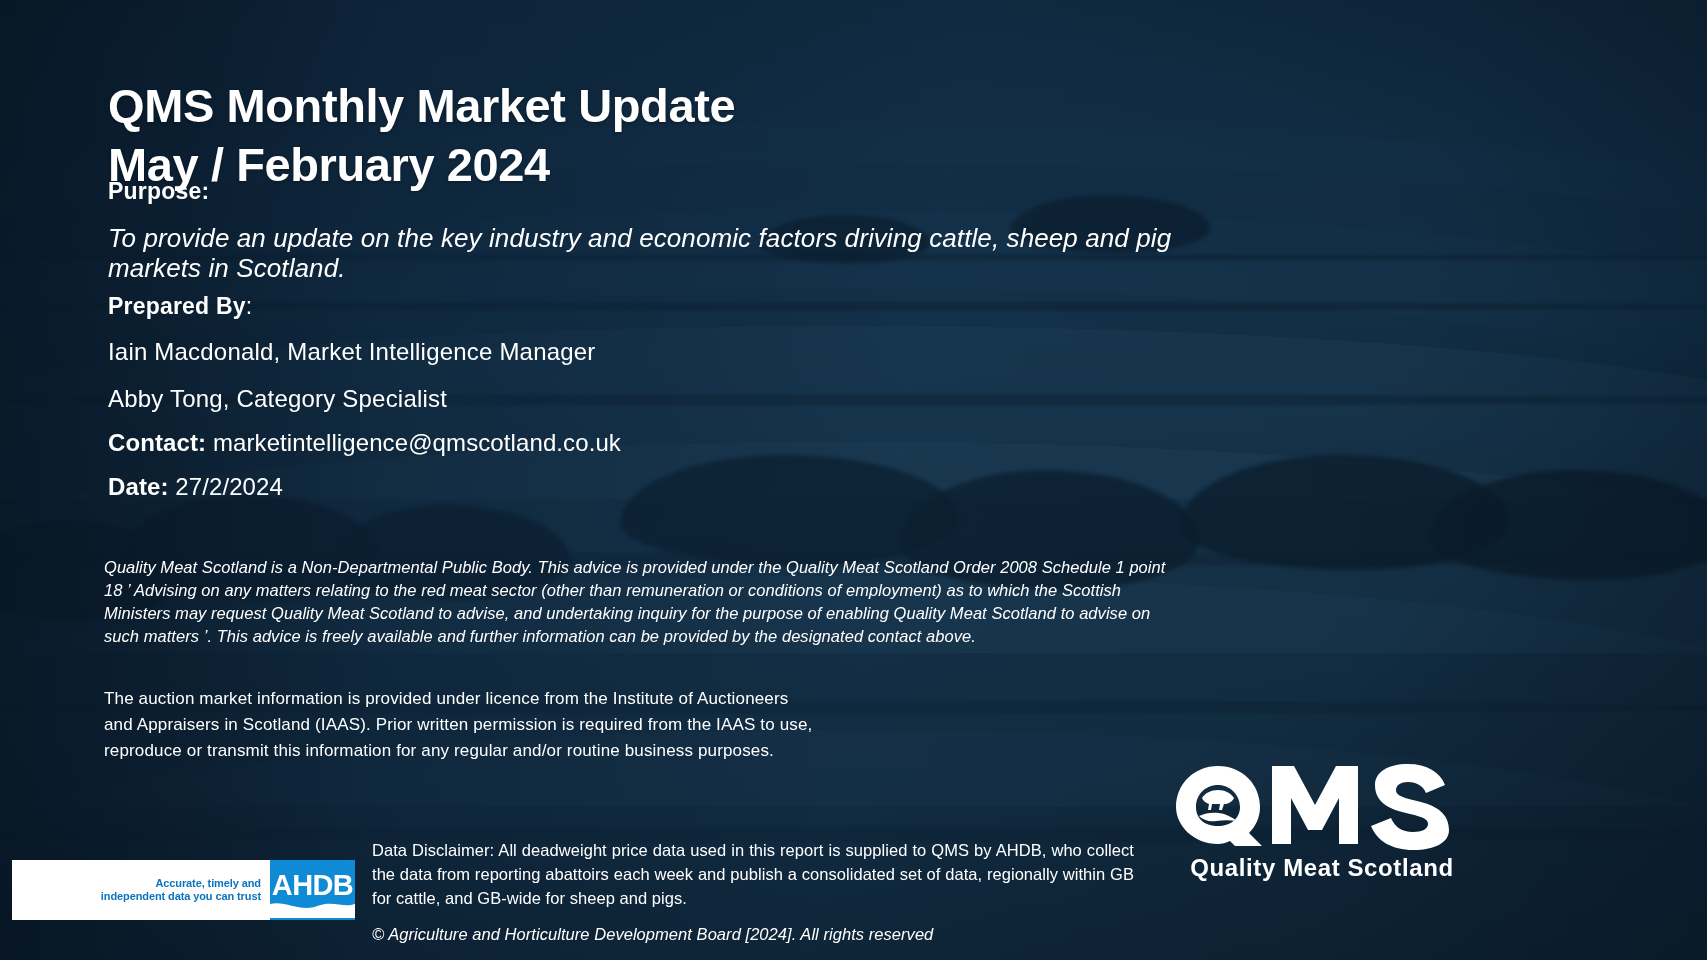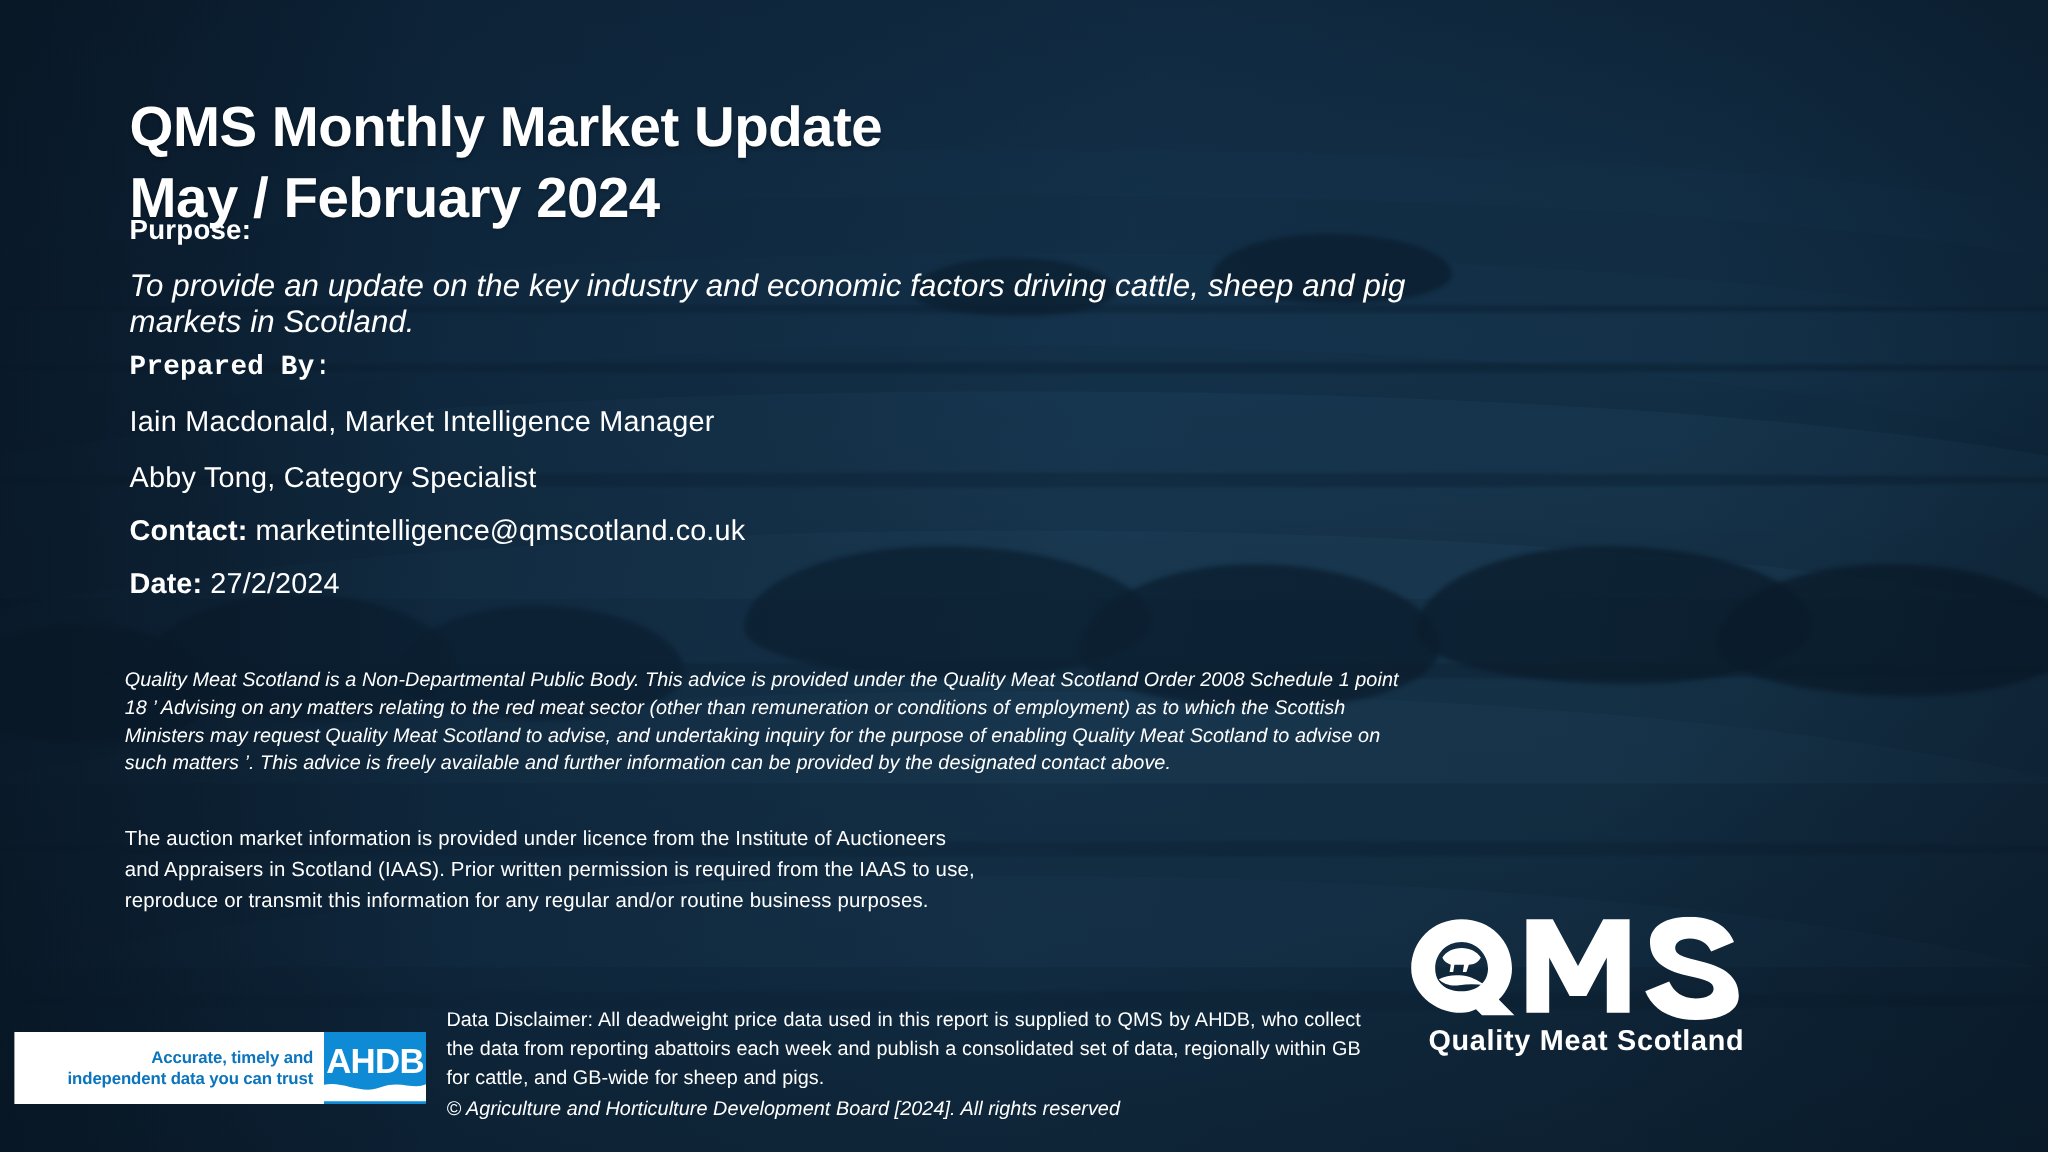--- a/index.html
+++ b/index.html
@@ -140,21 +140,20 @@
     line-height: 1.14;
     letter-spacing: .1px;
   }
 
   .prepared-label {
     position: absolute;
     left: 108px;
     top: 293px;
     font-size: 23px;
     letter-spacing: .2px;
-    font-family: Liberation Mono, monospace;
   }
   .prepared-label b { font-weight: bold; }
 
   .person {
     position: absolute;
     left: 108px;
     font-size: 24px;
     letter-spacing: .2px;
     font-weight: 300;
   }
@@ -211,21 +210,21 @@
     background: #ffffff;
     overflow: hidden;
   }
   .ahdb-strap {
     flex: 1 1 auto;
     display: flex;
     align-items: center;
     justify-content: flex-end;
     padding-right: 9px;
     color: #0a74bd;
-    font-size: 14px;
+    font-size: 11px;
     font-weight: bold;
     line-height: 1.18;
     text-align: right;
     white-space: pre-line;
     letter-spacing: -.1px;
   }
   .ahdb-mark {
     position: relative;
     flex: 0 0 85px;
     background: #0f8ad4;
@@ -258,21 +257,21 @@
     font-size: 16.5px;
     line-height: 1.46;
     text-align: justify;
     letter-spacing: .05px;
     font-weight: 300;
   }
   .data-disclaimer .copyright {
     display: block;
     font-style: italic;
     text-align: left;
-    margin-top: 2px;
+    margin-top: 12px;
   }
 
   
   .qms-logo {
     position: absolute;
     left: 1172px;
     top: 764px;
     width: 300px;
     text-align: center;
   }

